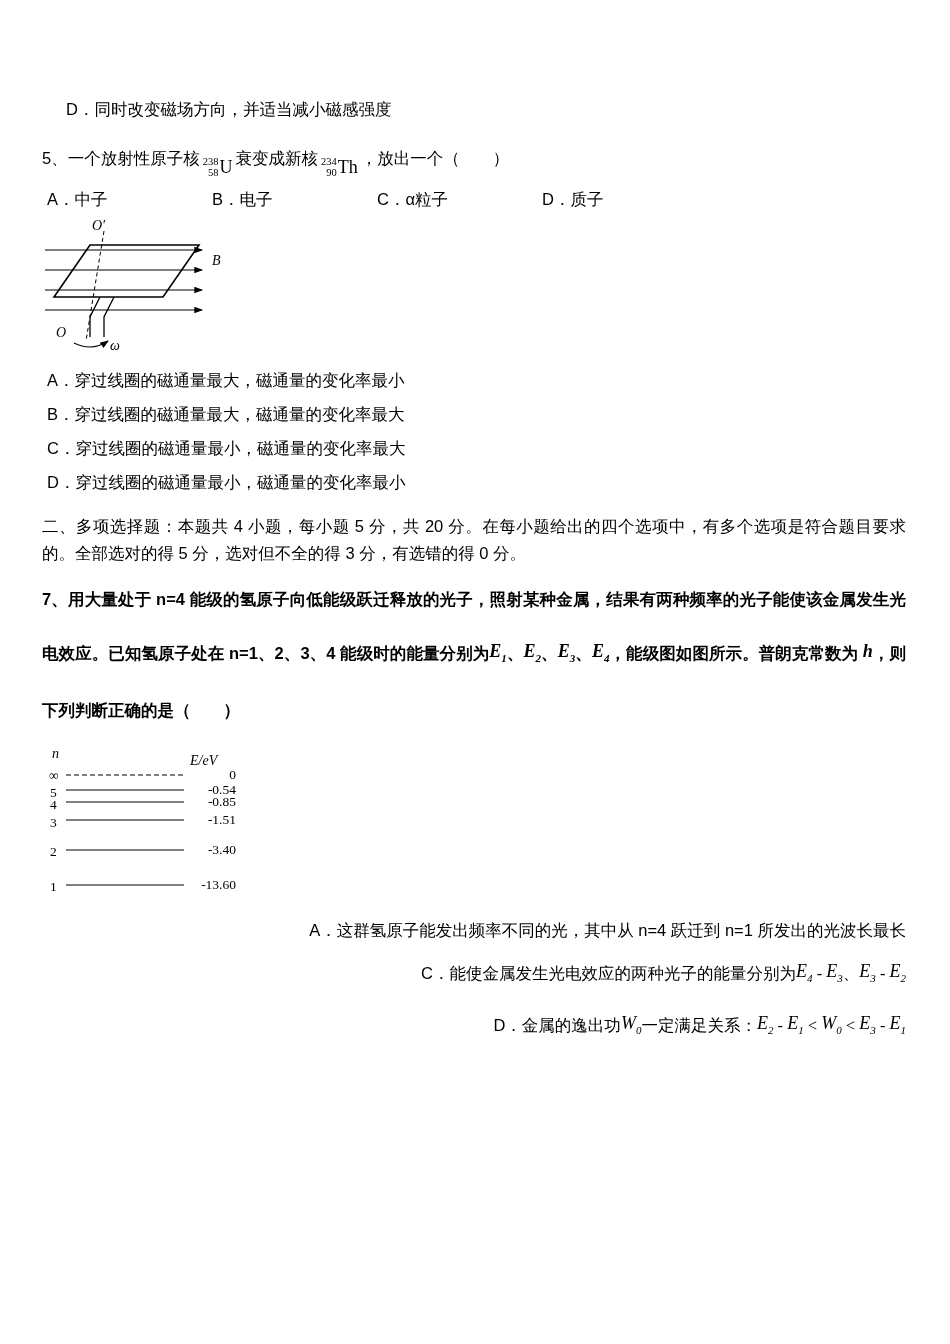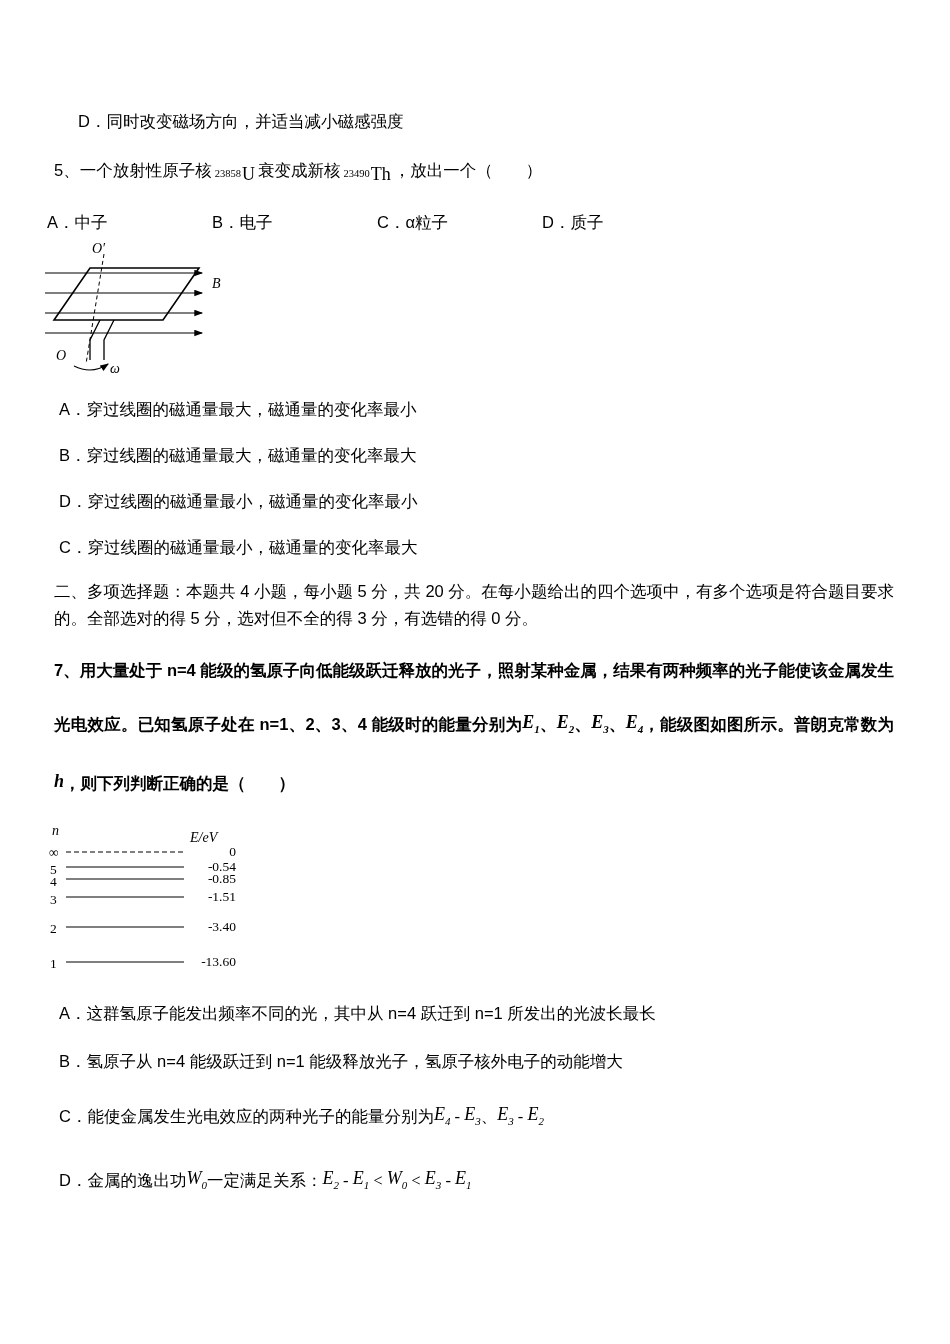--- a/index.html
+++ b/index.html
@@ -4,43 +4,43 @@
 <style>
   * { margin:0; padding:0; box-sizing:border-box; }
   html,body { background:#ffffff; }
   body {
     width:950px; height:1344px; overflow:hidden;
     color:#000;
     font-family:"Liberation Sans","DejaVu Sans",sans-serif;
     font-size:16.5px;
   }
   .sheet { width:950px; height:100%; padding:96px 44px 0 42px; }
-  p { margin:12px; }
+  p { margin:0; }
   .opt-prev { padding-left:24px; line-height:27px; }
   .q5-text { margin-top:20px; line-height:30px; }
-  .q5-opts { display:flex; margin-top:24px; padding-left:5px; line-height:27px; }
+  .q5-opts { display:flex; margin-top:8px; padding-left:5px; line-height:27px; }
   .q5-opts .q5opt { width:165px; }
   .q6-text { margin-top:16px; line-height:27px; }
   figure { margin:0; }
   .coil-fig { margin:4px 0 0 0; }
   .coil-fig svg, .energy-fig svg { display:block; }
   .q6-opts { margin-top:6px; }
   .q6-opts p { line-height:34px; padding-left:5px; }
   .section-head { margin-top:14px; line-height:27px; text-align:justify; }
   .q7-text { margin-top:6px; line-height:52px; text-align:justify;font-weight:bold; }
   .energy-fig { margin:8px 0 0 2px; }
   .q7-opts { margin-top:6px; }
-  .q7-opts p { line-height:36px; padding-left:5px; }
+  .q7-opts p { line-height:36px; padding-left:5px;text-align:right; }
   .q7-opts p.tall { line-height:46px; }
   .q8-text { margin-top:22px; line-height:41px; text-align:justify; }
 
   
   .nuclide { display:inline-flex; align-items:center; vertical-align:-1px;
              margin:0 3px; font-family:"Liberation Serif","DejaVu Serif",serif; }
-  .nstack { display:inline-flex; flex-direction:row; align-items:flex-end;
+  .nstack { display:inline-flex; flex-direction:column; align-items:flex-end;
             font-size:10.5px; line-height:11px; margin-right:1px; }
   .nsym { font-size:18px; line-height:1; }
 
   
   .mexp { font-family:"Liberation Serif","DejaVu Serif",serif; font-style:italic;
           font-size:18px; vertical-align:2px; white-space:nowrap; }
   .mexp sub { font-size:11px; }
   .mop { font-family:"Liberation Serif","DejaVu Serif",serif; }
   .q8-text sup { font-size:10.5px; }
 
@@ -101,22 +101,22 @@
       <line x1="62" y1="14" x2="44" y2="124" stroke="#000" stroke-width="1" stroke-dasharray="4,3"></line>
       <path d="M 32,126 Q 50,135 66,124" fill="none" stroke="#000" stroke-width="1.1" marker-end="url(#arr)"></path>
       <text class="svgit" x="14" y="120">O</text>
       <text class="svgit" x="68" y="133">ω</text>
     </svg>
   </figure>
 
   <div class="q6-opts">
     <p>A．穿过线圈的磁通量最大，磁通量的变化率最小</p>
     <p>B．穿过线圈的磁通量最大，磁通量的变化率最大</p>
+    <p>C．穿过线圈的磁通量最小，磁通量的变化率最大</p>
     <p>D．穿过线圈的磁通量最小，磁通量的变化率最小</p>
-    <p>C．穿过线圈的磁通量最小，磁通量的变化率最大</p>
   </div>
 
   <p class="section-head">二、多项选择题：本题共 4 小题，每小题 5 分，共 20 分。在每小题给出的四个选项中，有多个选项是符合题目要求的。全部选对的得 5 分，选对但不全的得 3 分，有选错的得 0 分。</p>
 
   <p class="q7-text"><span>7、用大量处于 n=4 能级的氢原子向低能级跃迁释放的光子，照射某种金属，结果有两种频率的光子能使该金属发生光电效应。已知氢原子处在 n=1、2、3、4 能级时的能量分别为</span><span class="mexp"><span>E</span><sub>1</sub></span><span class="mop">、</span><span class="mexp"><span>E</span><sub>2</sub></span><span class="mop">、</span><span class="mexp"><span>E</span><sub>3</sub></span><span class="mop">、</span><span class="mexp"><span>E</span><sub>4</sub></span><span>，能级图如图所示。普朗克常数为 </span><span class="mexp">h</span><span>，则下列判断正确的是（　　）</span></p>
 
   <figure class="energy-fig">
     <svg width="232" height="162" viewBox="0 0 232 162">
       <text class="svgit" x="8" y="14">n</text>
       <text class="svgit" x="146" y="21">E/eV</text>
@@ -145,19 +145,18 @@
         <text x="192" y="62">-0.85</text>
         <text x="192" y="80">-1.51</text>
         <text x="192" y="110">-3.40</text>
         <text x="192" y="145">-13.60</text>
       </g>
     </svg>
   </figure>
 
   <div class="q7-opts">
     <p>A．这群氢原子能发出频率不同的光，其中从 n=4 跃迁到 n=1 所发出的光波长最长</p>
-    <p>B．氢原子从 n=4 能级跃迁到 n=1 能级释放光子，氢原子核外电子的动能增大</p>
     <p class="tall"><span>C．能使金属发生光电效应的两种光子的能量分别为</span><span class="mexp"><span>E</span><sub>4</sub></span><span class="mop"> - </span><span class="mexp"><span>E</span><sub>3</sub></span><span class="mop">、</span><span class="mexp"><span>E</span><sub>3</sub></span><span class="mop"> - </span><span class="mexp"><span>E</span><sub>2</sub></span></p>
     <p class="tall"><span>D．金属的逸出功</span><span class="mexp"><span>W</span><sub>0</sub></span><span>一定满足关系：</span><span class="mexp"><span>E</span><sub>2</sub></span><span class="mop"> - </span><span class="mexp"><span>E</span><sub>1</sub></span><span class="mop"> &lt; </span><span class="mexp"><span>W</span><sub>0</sub></span><span class="mop"> &lt; </span><span class="mexp"><span>E</span><sub>3</sub></span><span class="mop"> - </span><span class="mexp"><span>E</span><sub>1</sub></span></p>
   </div>
 
 
 </div>
 
 </body></html>

